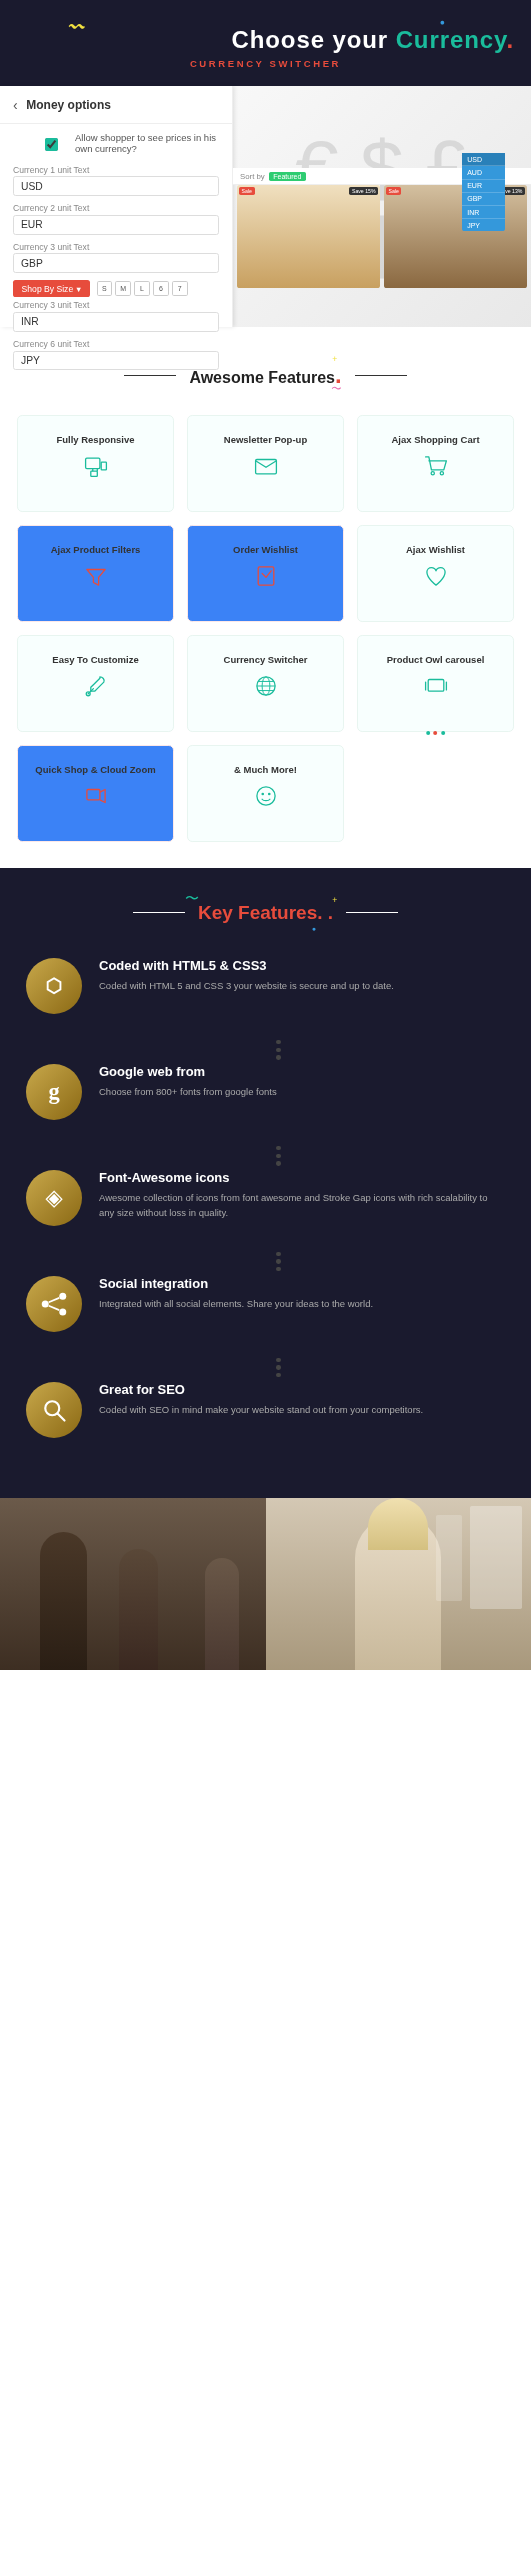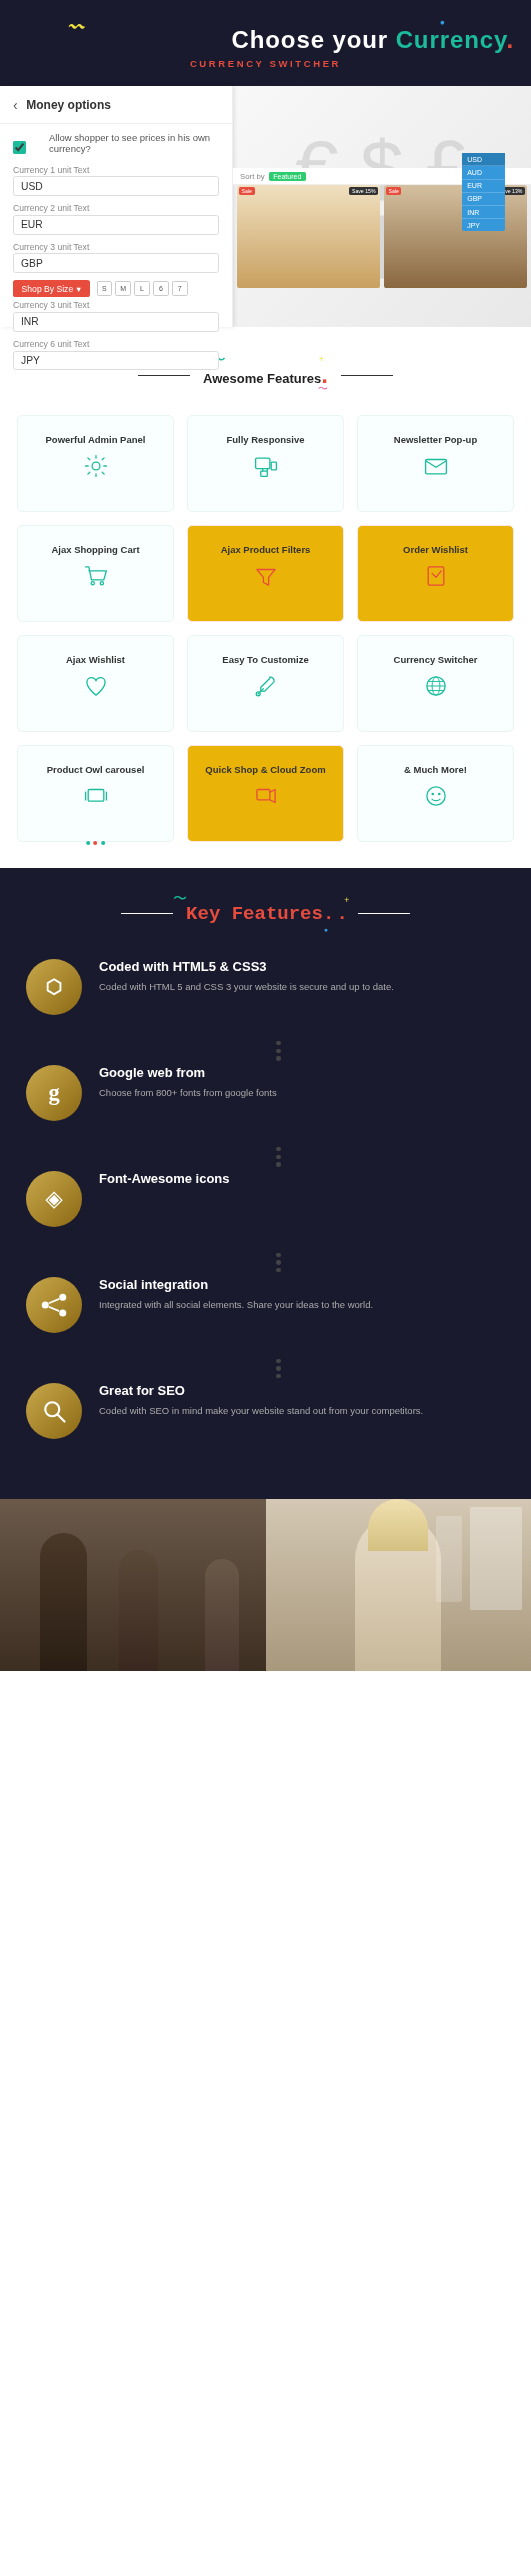--- a/index.html
+++ b/index.html
@@ -67,25 +67,26 @@
     .money-panel-title {
       font-size: 12px;
       font-weight: 600;
       color: #333;
     }
     .money-panel-body {
       padding: 8.6px 13px;
     }
     .checkbox-row {
       display: flex;
-      align-items: flex-end;
+      align-items: center;
       margin-bottom: 10.3px;
       font-size: 9.5px;
       color: #555;
-      gap: 23px;
+      gap: 17px;
+      margin-left: 32px;
     }
     .checkbox-row input[type=checkbox] {
       margin-top: 1.7px;
       accent-color: #1abc9c;
     }
     .currency-field {
       margin-bottom: 7px;
     }
     .currency-label {
       font-size: 8.6px;
@@ -167,21 +168,21 @@
       gap: 13px;
       margin-bottom: 26px;
       position: relative;
     }
     .section-title-line {
       height: 0.9px;
       width: 52px;
       background: #333;
     }
     .section-title h2 {
-      font-size: 13px;
+      font-size: 16px;
       font-weight: 700;
       color: #222;
       position: relative;
     }
     .section-title h2::after {
       content: '.';
       color: #e74c3c;
       font-size: 24px;
     }
     .features-grid {
@@ -191,21 +192,21 @@
     }
     .feature-card {
       background: #f8fffe;
       border: 0.9px solid #e8f5f0;
       border-radius: 5.2px;
       padding: 17px 8.6px;
       text-align: center;
       position: relative;
     }
     .feature-card.pink-accent {
-      background: #eab308;
+      background: #3b82f6;
       border-color: #fde8e8;
     }
     .feature-card-icon {
       width: 39px;
       height: 39px;
       margin: 0 auto 8.6px;
       display: flex;
       align-items: center;
       justify-content: center;
       border-radius: 5.2px;
@@ -251,21 +252,21 @@
     .key-section-title-line {
       height: 0.9px;
       width: 52px;
       background: #fff;
     }
     .key-section-title h2 {
       font-size: 19px;
       font-weight: 700;
       color: #fff;
     }
-    .key-section-title h2 span { color: #e74c3c; font-family: Liberation Mono, monospace; }
+    .key-section-title h2 span { color: #e74c3c; }
     .key-section-title h2::after {
       content: '.';
       color: #e74c3c;
     }
     .key-feature-item {
       display: flex;
       align-items: flex-start;
       gap: 17px;
       margin-bottom: 26px;
       position: relative;
@@ -418,29 +419,20 @@
       <span style="position:absolute; top:-10.3px; left:8.6px; color:#1abc9c; font-size:14px;">〜</span>
       <span style="position:absolute; top:-7px; right:4.3px; color:#f0e040; font-size:8.6px;">+</span>
       <span style="position:absolute; bottom:-7px; right:0; color:#e96eae; font-size:10.3px;">〜</span>
       <h2><span>Awesome Features</span></h2>
     </div>
     <div class="section-title-line"></div>
   </div>
 
   <div class="features-grid">
 
-    <div class="feature-card">
-      <h3>Powerful Admin Panel</h3>
-      <div class="feature-card-icon">
-        <svg viewBox="0 0 40 40" fill="none" xmlns="http://www.w3.org/2000/svg">
-          <circle cx="20" cy="20" r="6" stroke="#1abc9c" stroke-width="2"></circle>
-          <path d="M20 4 L20 8 M20 32 L20 36 M4 20 L8 20 M32 20 L36 20 M7.5 7.5 L10.5 10.5 M29.5 29.5 L32.5 32.5 M7.5 32.5 L10.5 29.5 M29.5 10.5 L32.5 7.5" stroke="#1abc9c" stroke-width="2" stroke-linecap="round"></path>
-        </svg>
-      </div>
-    </div>
 
     <div class="feature-card">
       <h3>Fully Responsive</h3>
       <div class="feature-card-icon">
         <svg viewBox="0 0 40 40" fill="none" xmlns="http://www.w3.org/2000/svg">
           <rect x="4" y="8" width="22" height="16" rx="2" stroke="#1abc9c" stroke-width="2"></rect>
           <rect x="28" y="14" width="8" height="12" rx="1" stroke="#1abc9c" stroke-width="2"></rect>
           <rect x="12" y="28" width="10" height="8" rx="1" stroke="#1abc9c" stroke-width="2"></rect>
           <path d="M15 24 L15 28 M22 28 L22 24" stroke="#1abc9c" stroke-width="2"></path>
         </svg>
@@ -600,20 +592,21 @@
     <div class="v-dot"></div>
     <div class="v-dot"></div>
   </div>
 
   <div class="key-feature-item">
     <div class="key-feature-icon-wrap">
       <span style="color:#fff; font-size:22.4px;">◈</span>
     </div>
     <div class="key-feature-content">
       <h3>Font-Awesome icons</h3>
+      <p>Awesome collection of icons from font awesome and Stroke Gap icons with rich scalability to any size without loss in quality.</p>
     </div>
   </div>
   <div class="vertical-dots">
     <div class="v-dot"></div>
     <div class="v-dot"></div>
     <div class="v-dot"></div>
   </div>
 
   <div class="key-feature-item">
     <div class="key-feature-icon-wrap">

